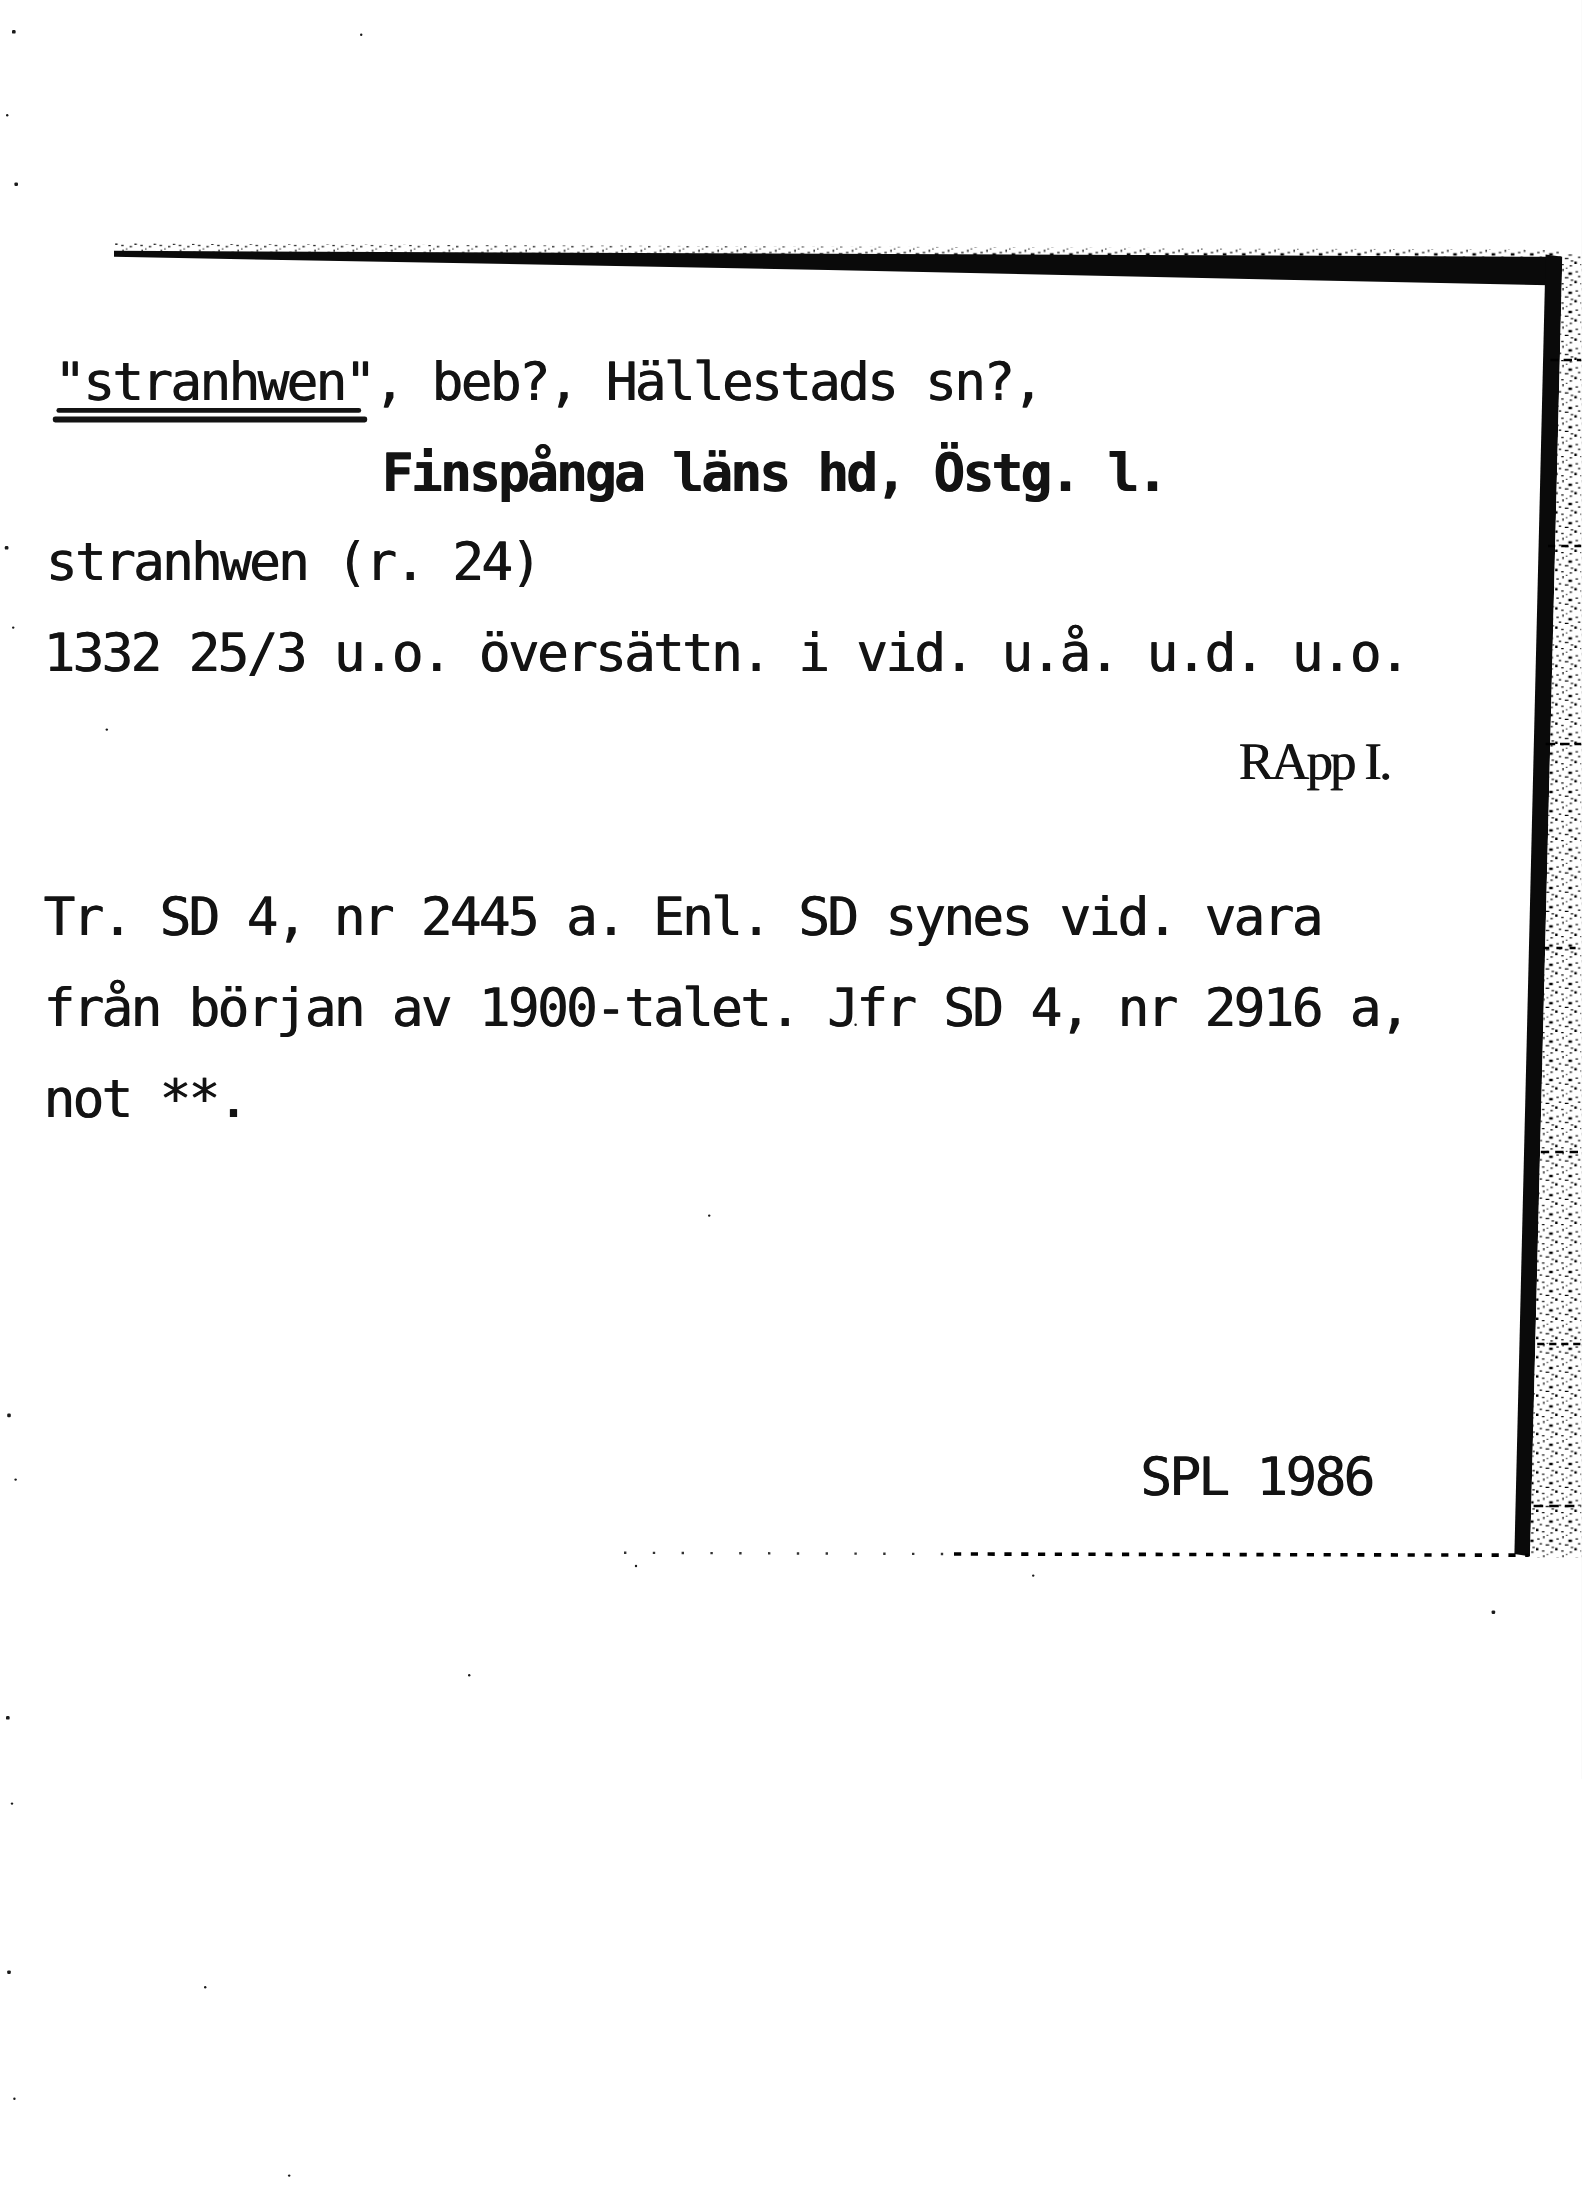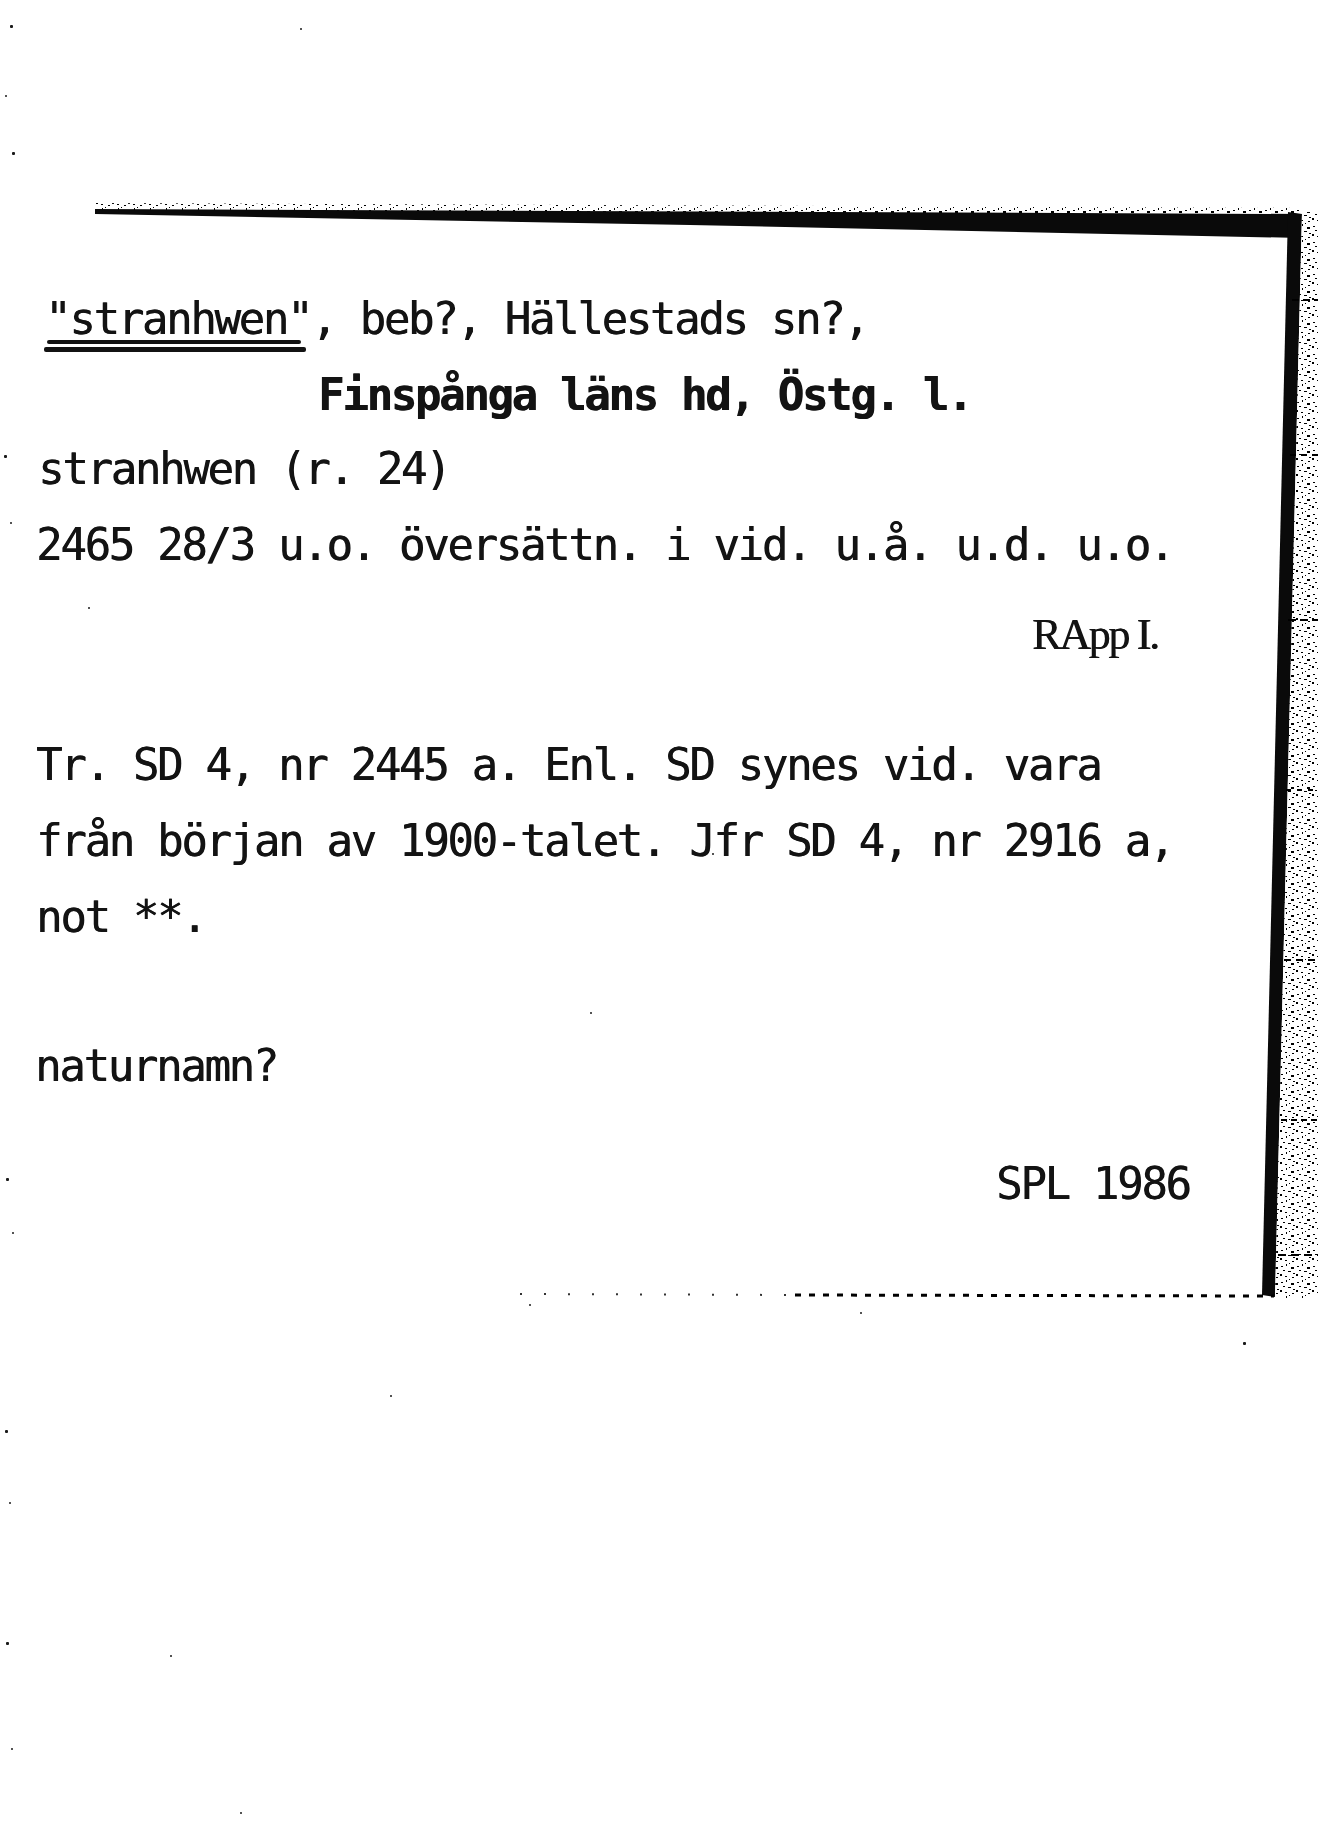--- a/index.html
+++ b/index.html
@@ -79,33 +79,32 @@
 
   <div class="line" style="left:45px;  top:297px;"><span>"stranhwen"</span><span>, beb?, Hällestads sn?,</span></div>
 
   <div class="uline" style="left:47px; top:340px; width:254px; height:4px;"></div>
   <div class="uline" style="left:44px; top:347px; width:262px; height:5px;"></div>
 
   <div class="line" style="left:318px; top:373px;font-weight:bold;">Finspånga läns hd, Östg. l.</div>
 
   <div class="line" style="left:38px;  top:447px;">stranhwen (r. 24)</div>
 
-  <div class="line" style="left:36px;  top:523px;">2465 28/3 u.o. översättn. i vid. u.å. u.d. u.o.</div>
+  <div class="line" style="left:36px;  top:523px;">1332 25/3 u.o. översättn. i vid. u.å. u.d. u.o.</div>
 
   <div class="line" style="left:1032px;top:613px;font-family:Liberation Serif, serif;">RApp I.</div>
 
   <div class="line" style="left:36px;  top:743px;">Tr. SD 4, nr 2445 a. Enl. SD synes vid. vara</div>
 
   <div class="line" style="left:36px;  top:819px;">från början av 1900-talet. Jfr SD 4, nr 2916 a,</div>
 
   <div class="line" style="left:36px;  top:895px;">not **.</div>
 
-  <div class="line" style="left:35px;  top:1044px;">naturnamn?</div>
 
-  <div class="line" style="left:950px; top:1162px;margin-left:46px;">SPL 1986</div>
+  <div class="line" style="left:950px; top:1210px;">SPL 1986</div>
 
   <div>
     <div class="speckle" style="left:10px;  top:25px;"></div>
     <div class="speckle" style="left:5px;   top:95px;  width:2px;height:2px;"></div>
     <div class="speckle" style="left:12px;  top:152px;"></div>
     <div class="speckle" style="left:300px; top:28px;  width:2px;height:2px;"></div>
     <div class="speckle" style="left:4px;   top:455px;"></div>
     <div class="speckle" style="left:10px;  top:522px; width:2px;height:2px;"></div>
     <div class="speckle" style="left:88px;  top:607px; width:2px;height:2px;"></div>
     <div class="speckle" style="left:712px; top:853px; width:2px;height:2px;"></div>

